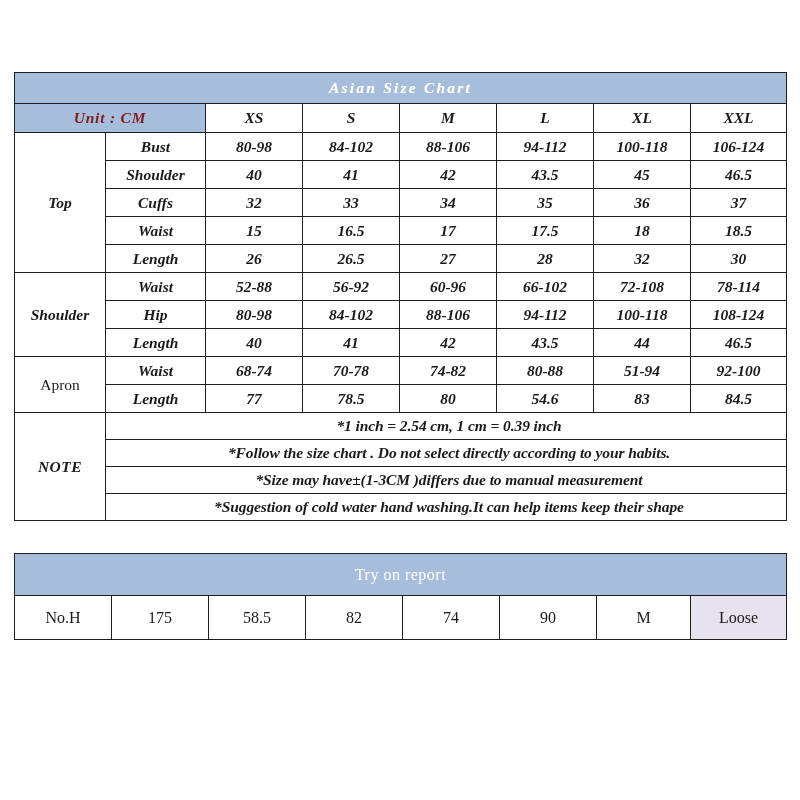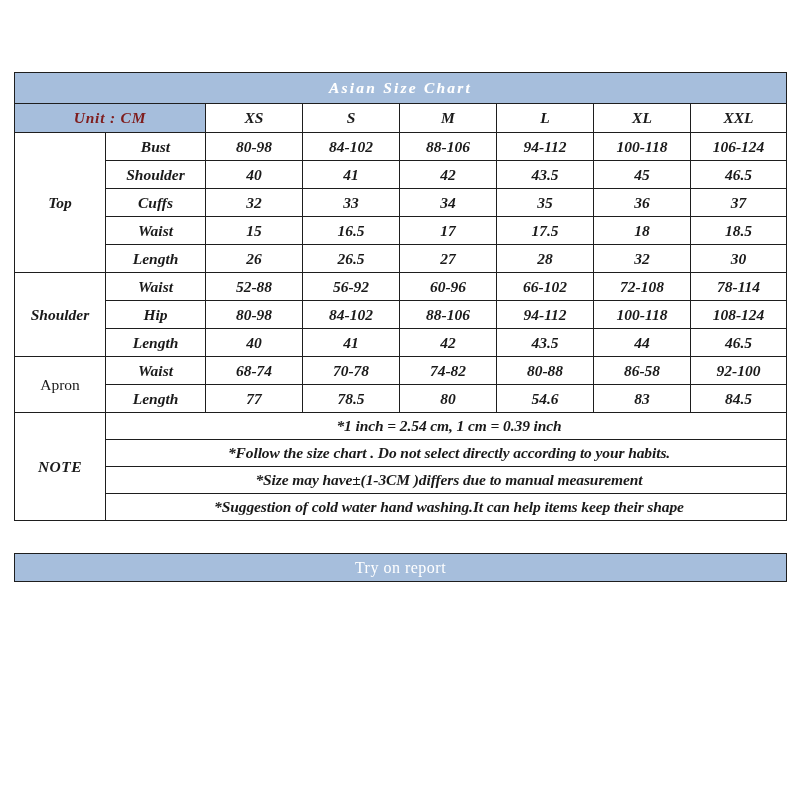--- a/index.html
+++ b/index.html
@@ -112,21 +112,21 @@
     border-collapse: collapse;
     table-layout: fixed;
   }
   .report-table td {
     border: 1.6px solid #1e1e1e;
     text-align: center;
     vertical-align: middle;
     font-size: 16px;
     font-style: normal;
     font-weight: normal;
-    padding: 0;
+    padding: 7px;
     height: 29px;
     background: #ffffff;
     white-space: nowrap;
   }
   .report-title {
     background: #a6bedc !important;
     color: #ffffff;
     font-size: 18px;
     font-weight: normal;
     height: 27px !important;
@@ -247,21 +247,21 @@
         <td>46.5</td>
       </tr>
 
       <tr>
         <td rowspan="2" class="cat-cell cat-plain">Apron</td>
         <td class="meas-cell">Waist</td>
         <td>68-74</td>
         <td>70-78</td>
         <td>74-82</td>
         <td>80-88</td>
-        <td>86-58</td>
+        <td>51-94</td>
         <td>92-100</td>
       </tr>
       <tr>
         <td class="meas-cell">Length</td>
         <td>77</td>
         <td>78.5</td>
         <td>80</td>
         <td>54.6</td>
         <td>83</td>
         <td>84.5</td>
@@ -291,16 +291,26 @@
       <col style="width:97px">
       <col style="width:97px">
       <col style="width:97px">
       <col style="width:94px">
       <col style="width:96px">
     </colgroup>
     <tbody>
       <tr>
         <td colspan="8" class="report-title">Try on report</td>
       </tr>
+      <tr>
+        <td>No.H</td>
+        <td>175</td>
+        <td>58.5</td>
+        <td>82</td>
+        <td>74</td>
+        <td>90</td>
+        <td>M</td>
+        <td class="report-accent">Loose</td>
+      </tr>
     </tbody>
   </table>
 
 </div>
 
 </body></html>

